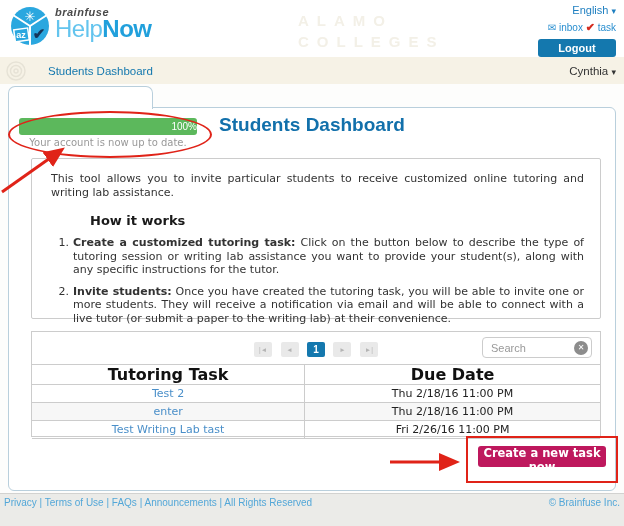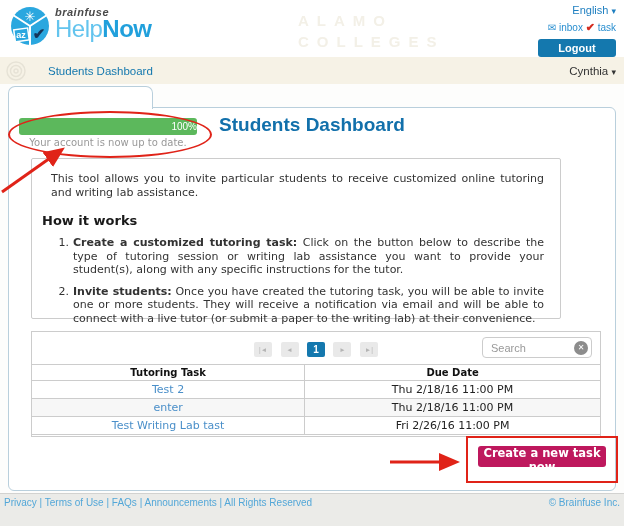--- a/index.html
+++ b/index.html
@@ -45,26 +45,26 @@
 
   .progress-wrap { position:absolute; left:10px; top:10px; width:178px; }
   .progress-bar { height:17px; background:#5cb85c; border-radius:3px; color:#fff;
                   font-size:10px; text-align:right; line-height:17px; }
   .progress-msg { margin-top:2px; font-size:10px; color:#999; text-align:center;
                   font-family:"DejaVu Sans", sans-serif; }
 
   .panel-title { position:absolute; left:50%; transform:translateX(-50%); top:6px;
                  font-size:19px; font-weight:bold; color:#1270ab; white-space:nowrap; }
 
-  .desc-box { position:absolute; left:22px; top:50px; width:530px; height:161px;
+  .desc-box { position:absolute; left:22px; top:50px; width:570px; height:161px;
               border:1px solid #ccc; border-radius:2px; padding:13px 16px 0 10px;
               font-family:"DejaVu Sans", sans-serif; }
   .intro { font-size:11px; color:#333; text-align:justify; padding-left:9px; line-height:14px; }
   .how-heading { font-size:13px; color:#1a1a1a; font-weight:bold; margin-top:13px;
-                 font-family:"DejaVu Sans", sans-serif; }
+                 font-family:"DejaVu Sans", sans-serif;margin-left:48px; }
   .steps { margin-top:2px; }
   .step { display:flex; margin:8px 0 0 14px; font-size:11px; color:#333; line-height:13.5px; }
   .step-num { width:17px; flex:none; text-align:right; padding-right:4px; }
   .step-body { flex:1; text-align:justify; }
   .step-lead { font-weight:bold; }
 
   .table-box { position:absolute; left:22px; top:223px; width:570px; height:106px;
                border:1px solid #ccc; background:#fff; }
   .pager-row { position:relative; height:32px; }
   .pager { position:absolute; left:0; right:0; top:8px; text-align:center; }
@@ -76,21 +76,21 @@
                  border:1px solid #ccc; border-radius:4px; background:#fff; }
   .search-input { position:absolute; left:0; top:0; width:88px; height:19px; border:none;
                   outline:none; font-size:11px; padding-left:8px; color:#444; background:transparent;
                   font-family:"Liberation Sans", sans-serif; }
   .search-input::placeholder { color:#999; }
   .clear-btn { position:absolute; right:3px; top:2.5px; width:14px; height:14px; border-radius:50%;
                background:#8c8c8c; color:#fff; font-size:8px; line-height:14px; text-align:center;
                cursor:pointer; }
 
   table { width:100%; border-collapse:collapse; font-family:"DejaVu Sans", sans-serif; }
-  th { border:1px solid #ccc; border-left:none; font-size:10px; font-weight:bold; color:#111;
+  th { border:1px solid #ccc; border-left:none; font-size:16px; font-weight:bold; color:#111;
        height:16px; text-align:center; }
   th:last-child, td:last-child { border-right:none;margin-top:20px; }
   td { border:1px solid #ccc; border-left:none; font-size:11px; height:18px; text-align:center; color:#222; }
   .col-task { width:48%; }
   tbody tr:nth-child(2) { background:#f7f7f7; }
   .task-link { color:#4a8fc9; text-decoration:none; cursor:pointer; }
 
   .create-btn { position:absolute; right:9px; top:338px; width:128px; height:21px;
                 background:#be185d; color:#fff; border:none; border-radius:3px;
                 font-weight:bold; font-size:11.5px; cursor:pointer;

